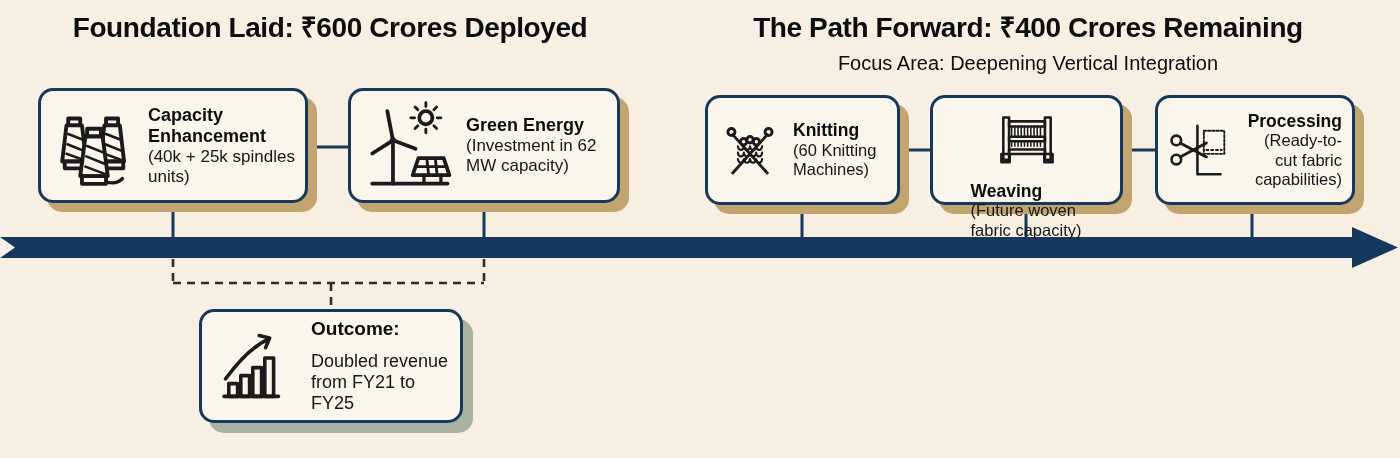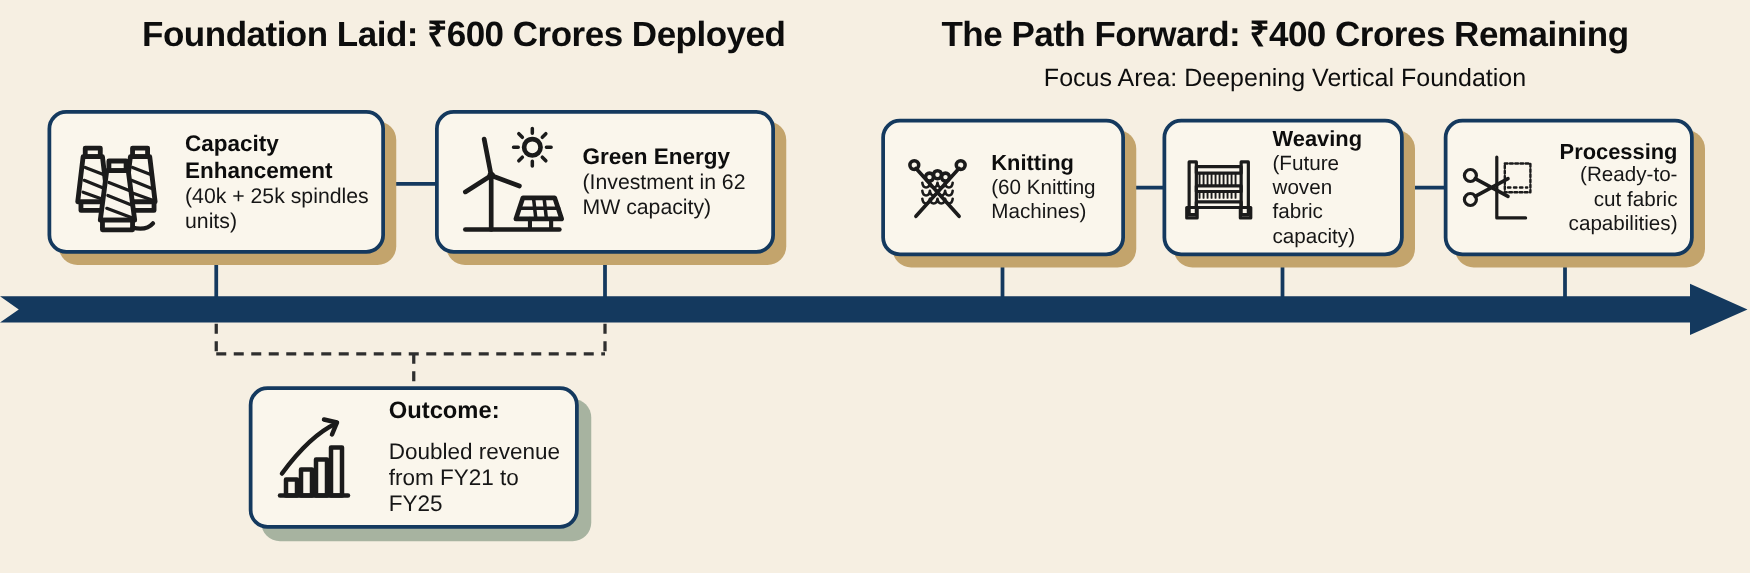--- a/index.html
+++ b/index.html
@@ -12,39 +12,39 @@
     background:var(--bg); font-family:"Liberation Sans", sans-serif; color:var(--ink);
   }
   .lines{position:absolute; left:0; top:0; z-index:0;}
   .lines .solid{stroke:var(--navy); stroke-width:3; fill:none;}
   .lines .dashed{stroke:var(--dash); stroke-width:2.6; fill:none; stroke-dasharray:8 6;}
   .lines .arrow{fill:var(--navy);}
   .h1,.h2{
     position:absolute; top:13px; text-align:center; font-size:28px; font-weight:800;
     letter-spacing:-0.4px; color:var(--ink); z-index:2; line-height:1.1;
   }
-  .h1{left:0; width:660px;margin-left:41px;}
+  .h1{left:0; width:660px;}
   .h2{left:656px; width:744px;}
   .h2sub{
     position:absolute; left:656px; top:52px; width:744px; text-align:center;
     font-size:20px; font-weight:400; z-index:2;
   }
   .card{
     position:absolute; z-index:2; box-sizing:border-box;
     background:var(--card); border:3px solid var(--navy); border-radius:15px;
     box-shadow:9px 9px 0 var(--tan);
     display:flex; align-items:center; gap:11px; padding:8px 10px;
   }
   .card .txt{flex:1;}
   .card .t{font-weight:700; font-size:17.5px; line-height:1.17; color:var(--ink);}
   .card .s{font-weight:400; font-size:16.5px; line-height:1.17; color:#161616;}
   .c1{left:38px; top:88px; width:270px; height:115px;justify-content:center;}
   .c2{left:348px; top:88px; width:272px; height:115px;justify-content:flex-end;}
   .c3{left:705px; top:95px; width:195px; height:110px;}
-  .c4{left:930px; top:95px; width:193px; height:110px;}
+  .c4{left:930px; top:95px; width:193px; height:110px;flex-direction:column;}
   .c5{left:1155px; top:95px; width:200px; height:110px;text-align:right;}
   .c1 .icon svg{width:86px;height:90px;}
   .c2 .icon svg{width:94px;height:94px;}
   .c3 .icon svg,.c4 .icon svg,.c5 .icon svg{width:64px;height:64px;}
   .c1 .t,.c2 .t{font-size:18px;}
   .c1 .s,.c2 .s{font-size:17px;}
   .c1 .txt{max-width:152px;}
   .c2 .txt{max-width:158px;}
   .c3 .txt,.c4 .txt,.c5 .txt{max-width:112px;}
   .outcome{
@@ -63,21 +63,21 @@
 <div class="canvas">
 
   <svg class="lines" width="1400" height="458" viewBox="0 0 1400 458">
     <path class="solid" d="M306,147 H350 M898,150 H932 M1121,150 H1157 M173,203 V240 M484,203 V240 M802,205 V240 M1026,205 V240 M1252,205 V240"></path>
     <polygon class="arrow" points="0,237 1352,237 1352,227 1398,247.5 1352,268 1352,258 0,258 15,247.5"></polygon>
     <path class="dashed" d="M173,259 V283 M484,259 V283 M173,283 H484 M331,283 V310"></path>
   </svg>
 
   <div class="h1">Foundation Laid: ₹600 Crores Deployed</div>
   <div class="h2">The Path Forward: ₹400 Crores Remaining</div>
-  <div class="h2sub">Focus Area: Deepening Vertical Foundation</div>
+  <div class="h2sub">Focus Area: Deepening Vertical Integration</div>
 
   <div class="card c1">
     <div class="icon">
       <svg viewBox="0 0 100 100" stroke-width="4.5">
         <g fill="#faf6ec">
           <path d="M20,18 h14 v8 h-14 z"></path>
             <path d="M18,26 h18 l5,42 h-28 z"></path>
             <path d="M16,68 h24 v8 h-24 z"></path>
           <path d="M64,18 h14 v8 h-14 z"></path>
             <path d="M62,26 h18 l5,42 h-28 z"></path>

